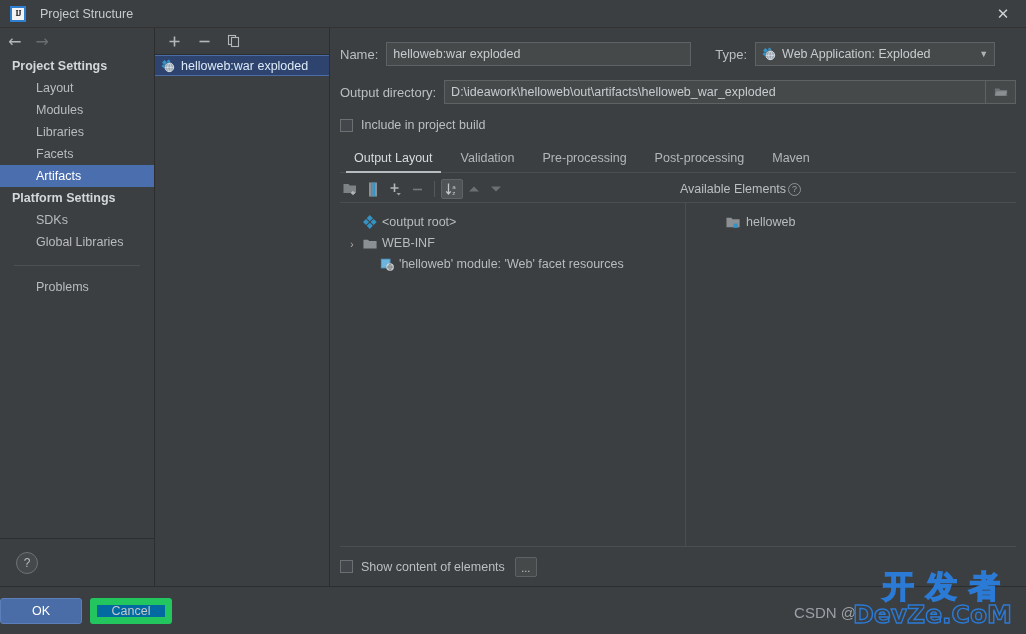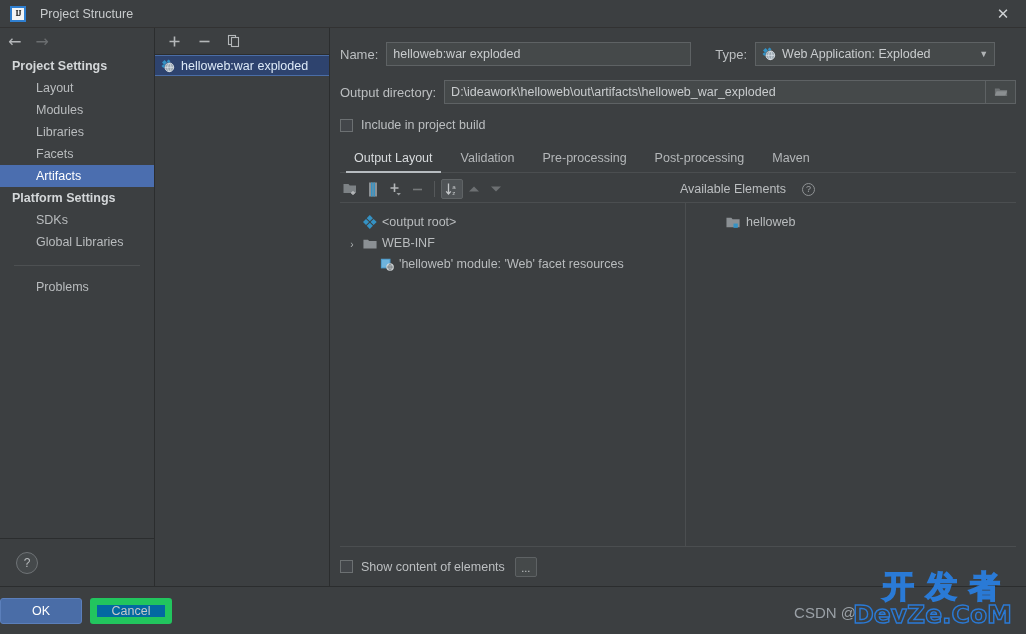--- a/index.html
+++ b/index.html
@@ -220,21 +220,21 @@
   }
   .lt-ic.pressed { background: #4f5356; border: 1px solid #5f6365; border-radius: 2px; }
   .lt-ic.disabled { cursor: default; }
   .lt-sep {
     width: 1px; height: 16px; background: #55585a;
     margin: 0 6px;
   }
   .avail-head {
     position: absolute;
     left: 340px;
-    display: flex; align-items: center; gap: 16px;
+    display: flex; align-items: center; gap: 2px;
     font-size: 12.5px; color: #bcbfc1;
   }
   .q-circle {
     width: 13px; height: 13px; border-radius: 50%;
     border: 1px solid #8f9294; color: #9fa2a4;
     font-size: 9px; line-height: 11px; text-align: center;
     cursor: pointer;
   }
 
   

